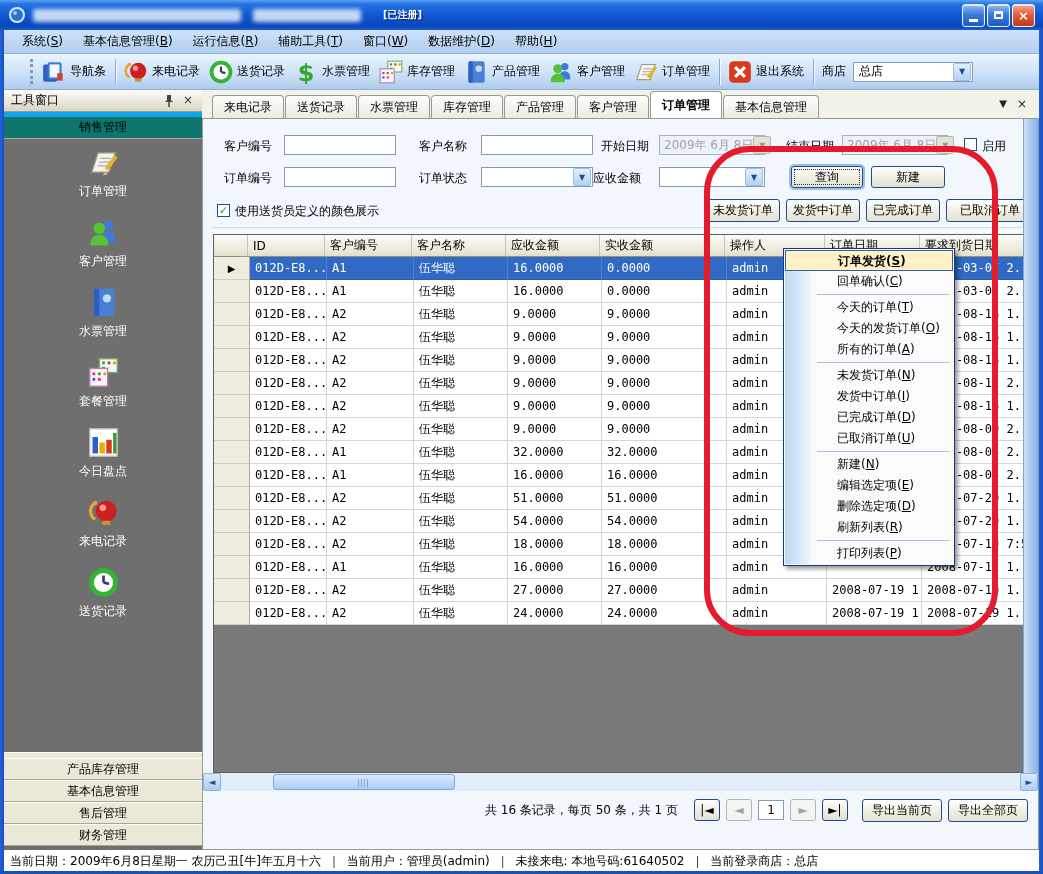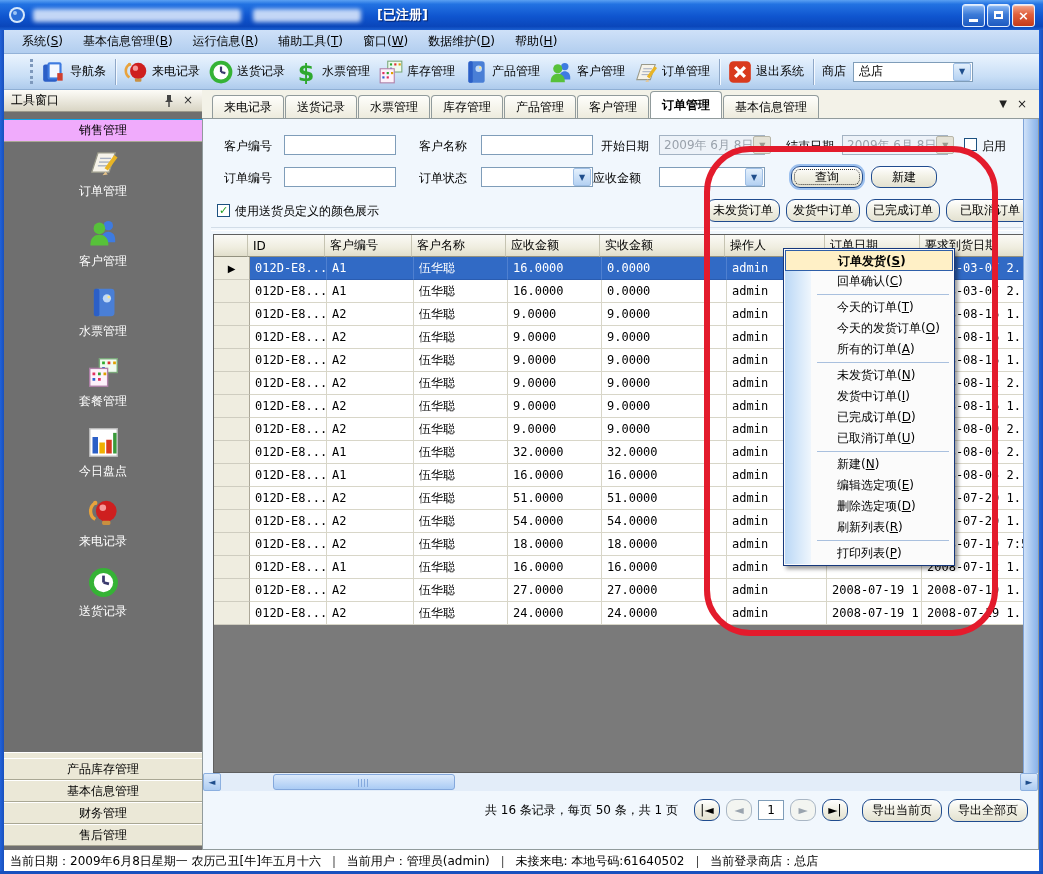--- a/index.html
+++ b/index.html
@@ -8,21 +8,21 @@
   svg{display:block;width:100%;height:100%;}
 
   
   .titlebar{position:absolute;left:0;top:0;width:1043px;height:30px;
     background:linear-gradient(180deg,#5AA0F2 0%,#2272E2 14%,#0F55CF 55%,#0A46BA 88%,#1B5FD0 100%);
     display:flex;align-items:center;padding:0 8px;box-sizing:border-box;color:#fff;}
   .app-logo{width:18px;height:18px;margin-right:7px;flex:none;}
   .blob{height:13px;border-radius:3px;background:rgba(240,246,255,.8);filter:blur(2px);flex:none;}
   .blob1{width:208px;margin-right:12px;}
   .blob2{width:108px;margin-right:16px;}
-  .title-reg{font-weight:bold;font-size:13px;text-shadow:1px 1px 1px rgba(0,20,80,.8);}
+  .title-reg{font-weight:bold;font-size:10px;text-shadow:1px 1px 1px rgba(0,20,80,.8);margin-left:6px;}
   .winbtns{margin-left:auto;display:flex;gap:2px;}
   .wbtn{width:21px;height:21px;border-radius:3px;border:1px solid #E6F0FF;display:flex;align-items:center;justify-content:center;
     background:linear-gradient(180deg,#8FBCF6,#3C7BD8 45%,#1E5AC0);box-shadow:inset 0 1px 1px rgba(255,255,255,.7);}
   .wbtn.close{background:linear-gradient(180deg,#F4A88E,#E0603C 45%,#C43A1A);}
   .g-min{width:9px;height:3px;background:#fff;margin-top:10px;}
   .g-max{width:9px;height:8px;border:2px solid #fff;border-top-width:3px;box-sizing:border-box;}
   .g-x{color:#fff;font-weight:bold;font-size:13px;line-height:1;}
 
   
   .menubar{position:absolute;left:4px;top:30px;width:1035px;height:24px;box-sizing:border-box;
@@ -45,22 +45,22 @@
     background:linear-gradient(180deg,#E4F0FC,#B4D1F2);color:#1F4E8C;font-size:8px;
     display:flex;align-items:center;justify-content:center;}
   .store-combo{width:120px;}
 
   
   .sidebar{position:absolute;left:4px;top:90px;width:198px;height:760px;background:#6F6F6F;}
   .side-header{height:21px;background:linear-gradient(180deg,#FDFCF8,#D9D5C4);border-bottom:1px solid #9C9A8C;
     display:flex;align-items:center;padding:0 7px;gap:8px;}
   .sh-title{flex:1;}
   .sh-ico{width:12px;height:14px;color:#333;font-size:12px;line-height:1;}
-  .side-section{height:21px;background:#f0abfc;border-top:1px solid #0ea5e9;border-bottom:1px solid #A9A794;
-    display:flex;align-items:center;justify-content:center;margin-top:7px;}
+  .side-section{height:21px;background:#0f766e;border-top:5px solid #0ea5e9;border-bottom:1px solid #A9A794;
+    display:flex;align-items:center;justify-content:center;}
   .side-items{position:absolute;top:44px;bottom:94px;left:0;right:0;display:flex;flex-direction:column;
     align-items:center;padding-top:12px;gap:16px;overflow:hidden;}
   .side-item{display:flex;flex-direction:column;align-items:center;gap:4px;color:#fff;}
   .side-ico{width:33px;height:33px;}
   .side-bottom{position:absolute;left:0;right:0;bottom:0;}
   .side-strip{height:5px;background:#EBE8D7;border-top:1px solid #fff;}
   .side-group{height:20px;background:#EBE8D7;border-top:1px solid #FFF;border-bottom:1px solid #A9A794;
     display:flex;align-items:center;justify-content:center;}
   .side-foot{height:4px;background:#6F6F6F;}
 
@@ -77,21 +77,21 @@
   
   .tabpage{position:absolute;left:202px;top:118px;width:837px;height:732px;box-sizing:border-box;
     background:#F1F7FD;border:1px solid #919B9C;}
   .flabel{position:absolute;height:20px;line-height:20px;white-space:nowrap;}
   .tinput{position:absolute;height:20px;background:#fff;border:1px solid #7F9DB9;box-sizing:border-box;}
   .fcombo{position:absolute;height:20px;}
   .dtp{position:absolute;height:20px;background:#EDF2F8;border:1px solid #A3B2C2;box-sizing:border-box;
     color:#99A1AB;display:flex;align-items:center;justify-content:space-between;padding-left:4px;white-space:nowrap;}
   .dtp .arr{width:16px;height:16px;background:#E4E2D6;border:1px solid #B8B6A8;border-radius:2px;color:#9A9A90;
     font-size:8px;display:flex;align-items:center;justify-content:center;margin-right:1px;flex:none;}
-  .btn{position:absolute;height:22px;box-sizing:border-box;border:1px solid #1F4B8E;border-radius:9px;
+  .btn{position:absolute;height:22px;box-sizing:border-box;border:1px solid #1F4B8E;border-radius:3px;
     background:linear-gradient(180deg,#FFFFFF,#F2F1E6 45%,#E3E1D0);
     display:flex;align-items:center;justify-content:center;white-space:nowrap;}
   .btn.focus{box-shadow:0 0 0 2px #9CC0EE;outline:1px dotted #333;outline-offset:-4px;}
   .cb{position:absolute;width:13px;height:13px;background:#fff;border:1px solid #1C5180;box-sizing:border-box;
     display:flex;align-items:center;justify-content:center;font-size:11px;line-height:1;color:#21A121;font-weight:bold;}
   .form-divider{position:absolute;left:8px;right:16px;top:108px;height:2px;
     border-top:1px solid #D2DDE8;border-bottom:1px solid #FFF;}
 
   
   .grid{position:absolute;left:10px;top:115px;width:812px;height:539px;box-sizing:border-box;
@@ -411,22 +411,22 @@
               <line x1="12" y1="12" x2="16" y2="13" stroke="#3A3A6E" stroke-width="2"></line>
             </svg>
           </div>
           <div>送货记录</div>
         </div>
       </div>
     <div class="side-bottom" id="side-bottom">
         <div class="side-strip"></div>
         <div class="side-group">产品库存管理</div>
         <div class="side-group">基本信息管理</div>
+        <div class="side-group">售后管理</div>
         <div class="side-group">财务管理</div>
-        <div class="side-group">售后管理</div>
         <div class="side-foot"></div>
       </div>
   </div>
 
   <div class="tabstrip" id="tabstrip">
       <span class="tab">来电记录</span>
       <span class="tab">送货记录</span>
       <span class="tab">水票管理</span>
       <span class="tab">库存管理</span>
       <span class="tab">产品管理</span>
@@ -466,21 +466,21 @@
     <span class="combo fcombo" style="left:278px;top:48px;width:112px;">
       <span></span>
         <span class="arr">▼</span>
     </span>
     <span class="flabel" style="left:390px;top:49px;">应收金额</span>
     <span class="combo fcombo" style="left:456px;top:48px;width:106px;">
       <span></span>
         <span class="arr">▼</span>
     </span>
     <span class="btn focus" style="left:588px;top:47px;width:72px;">查询</span>
-    <span class="btn" style="left:668px;top:47px;width:66px;">新建</span>
+    <span class="btn" style="left:668px;top:47px;width:74px;">新建</span>
 
     
     <span class="cb" style="left:14px;top:85px;">✓</span>
     <span class="flabel" style="left:32px;top:82px;">使用送货员定义的颜色展示</span>
     <span id="status-buttons"><span class="btn" style="left: 503px; top: 80px; width: 74px; height: 23px;">未发货订单</span><span class="btn" style="left: 583px; top: 80px; width: 74px; height: 23px;">发货中订单</span><span class="btn" style="left: 663px; top: 80px; width: 74px; height: 23px;">已完成订单</span><span class="btn" style="left: 743px; top: 80px; width: 88px; height: 23px;">已取消订单</span></span>
     <div class="form-divider"></div>
 
     
     <div class="grid" id="grid">
         <div class="ghead">

